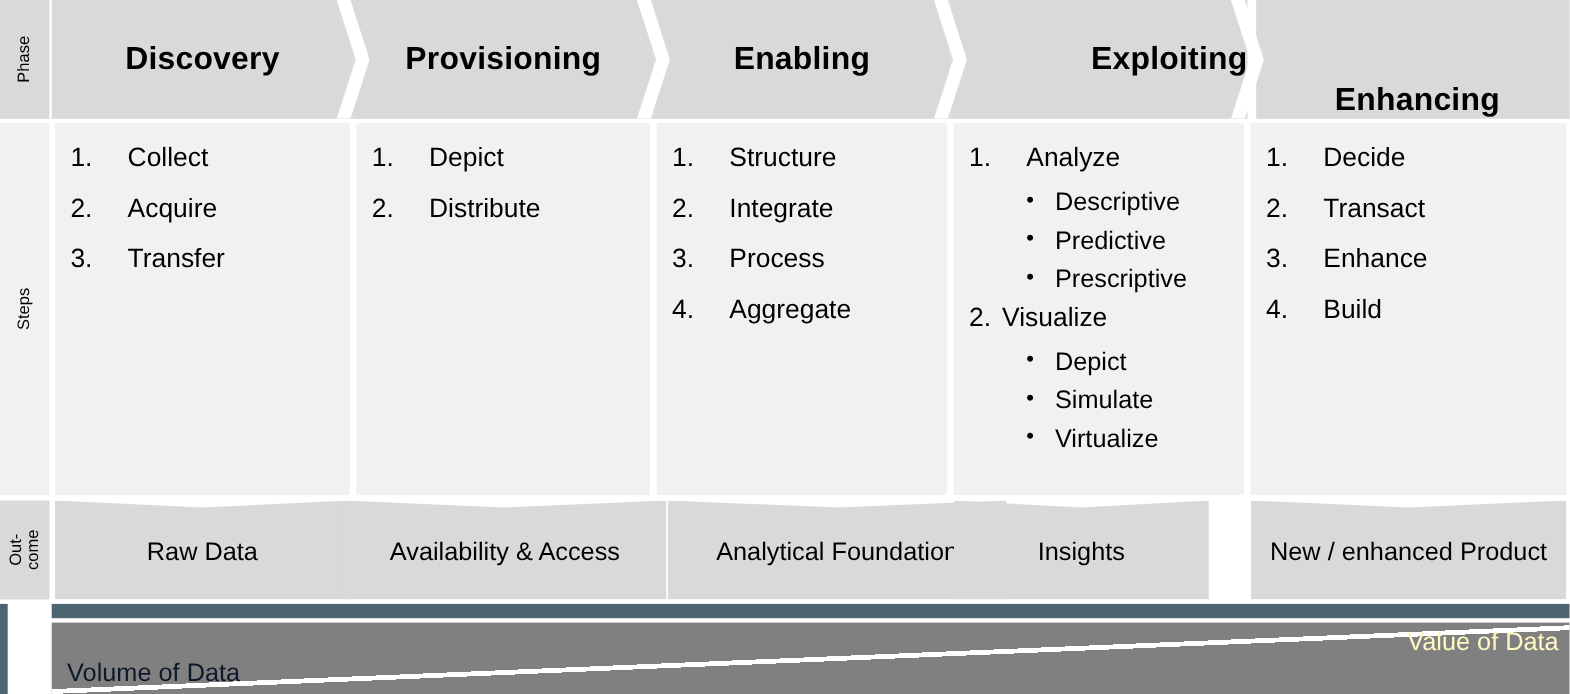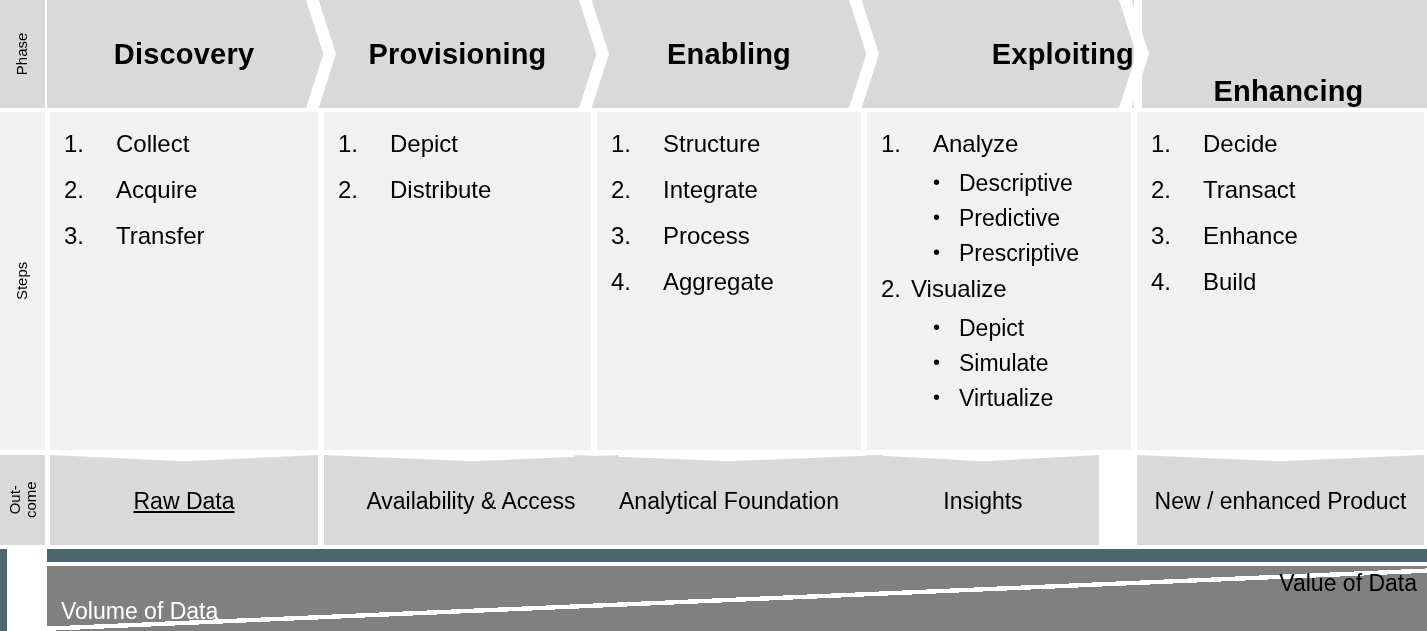--- a/index.html
+++ b/index.html
@@ -86,25 +86,25 @@
     position:absolute;left:47px;top:566px;right:0;height:65px;
     background:#808080;overflow:hidden;
   }
   .band .diag{
     position:absolute;left:-4%;top:0;width:112%;height:100%;
     background:
       linear-gradient(to bottom right, transparent calc(50% - 2.2px), #ffffff calc(50% - 2.2px), #ffffff calc(50% + 2.2px), transparent calc(50% + 2.2px));
   }
   .band .bl{
     position:absolute;left:14px;bottom:6px;
-    font-size:23px;color:#ffffff;
+    font-size:23px;color:#0f172a;
   }
   .band .tr{
     position:absolute;right:10px;top:4px;
-    font-size:23px;color:#000000;
+    font-size:23px;color:#fef9c3;
   }
 </style>
 </head>
 <body>
 
 <div class="canvas">
 
   <div class="rowlabel" id="lbl-phase" style="top:0;height:108px;">
     <span class="vtext">Phase</span>
   </div>
@@ -232,27 +232,27 @@
           <span class="lbl">Enhance</span>
         </div>
         <div class="lvl1">
           <span class="num">4.</span>
           <span class="lbl">Build</span>
         </div>
       </div>
     </div>
 
   <div class="outrow" id="outrow">
-      <div class="outcell" style="left: 3px; width: 268px; text-decoration: underline;">
+      <div class="outcell" style="left: 3px; width: 268px;">
         <span class="otxt">Raw Data</span>
       </div>
-      <div class="outcell" style="left: 277px; width: 294px;">
+      <div class="outcell" style="left: 265px; width: 294px;">
         <span class="otxt">Availability &amp; Access</span>
       </div>
-      <div class="outcell" style="left: 528px; width: 308px;">
+      <div class="outcell" style="left: 560px; width: 308px;">
         <span class="otxt">Analytical Foundation</span>
       </div>
       <div class="outcell" style="left: 820px; width: 232px;">
         <span class="otxt">Insights</span>
       </div>
       <div class="outcell" style="left: 1090px; width: 287px;">
         <span class="otxt">New / enhanced Product</span>
       </div>
     </div>
 

